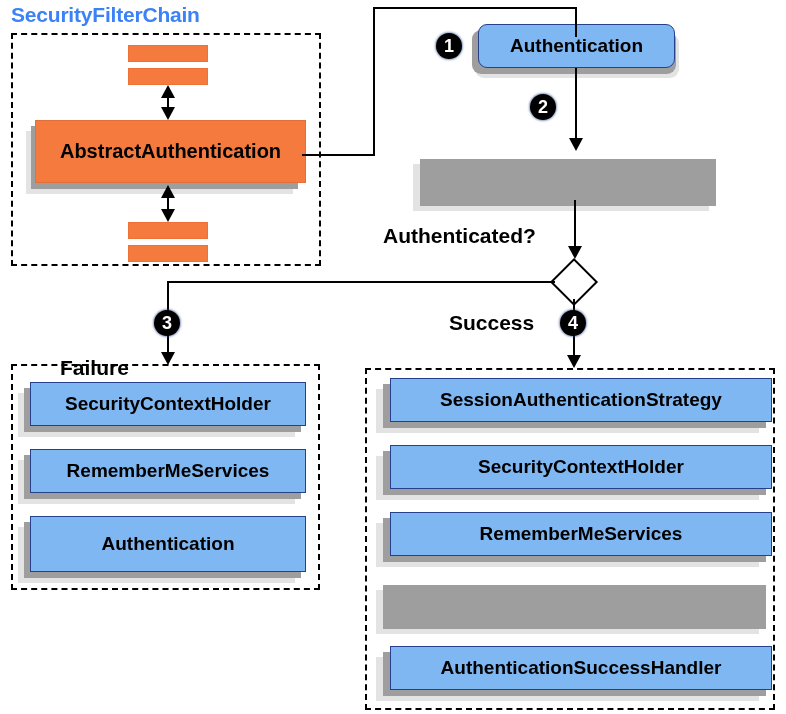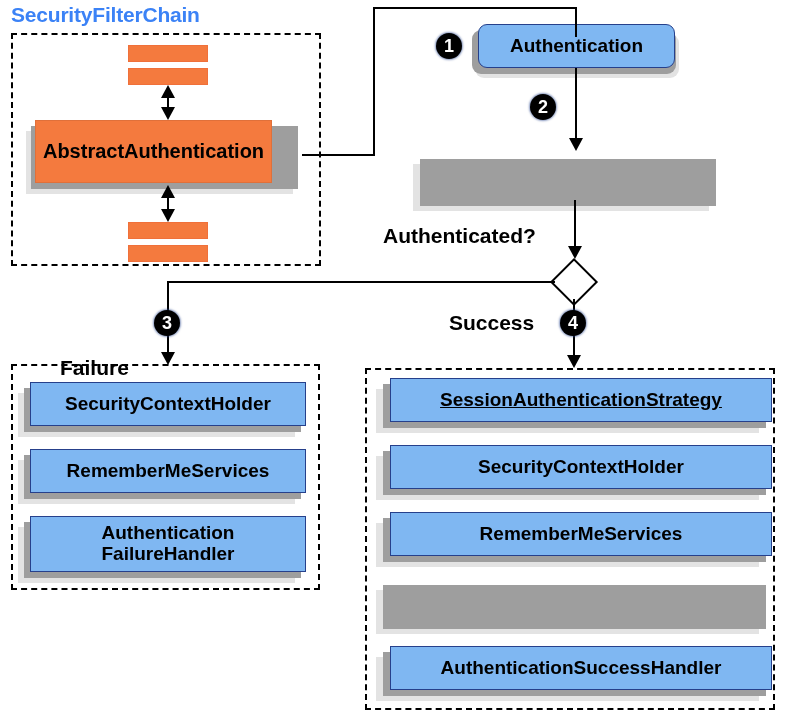--- a/index.html
+++ b/index.html
@@ -129,21 +129,21 @@
 
   <div class="bar-orange" style="left:128px;top:45px;width:80px;height:17px;"></div>
   <div class="bar-orange" style="left:128px;top:68px;width:80px;height:17px;"></div>
 
   <div class="line-v" style="left:167px;top:90px;height:25px;"></div>
   <div class="arrow-up" style="left:161px;top:85px;"></div>
   <div class="arrow-down" style="left:161px;top:107px;"></div>
 
   <div class="shadow-light" style="left:26px;top:131px;width:267px;height:63px;"></div>
   <div class="shadow-dark" style="left:31px;top:126px;width:267px;height:63px;"></div>
-  <div class="node node-orange" style="left:35px;top:120px;width:237px;height:63px;">
+  <div class="node node-orange" style="left:35px;top:120px;width:271px;height:63px;">
     <div>
       <div>AbstractAuthentication</div>
     </div>
   </div>
 
   <div class="line-v" style="left:167px;top:190px;height:26px;"></div>
   <div class="arrow-up" style="left:161px;top:185px;"></div>
   <div class="arrow-down" style="left:161px;top:209px;"></div>
 
   <div class="bar-orange" style="left:128px;top:222px;width:80px;height:17px;"></div>
@@ -210,29 +210,28 @@
   <div class="shadow-dark" style="left:24px;top:455px;width:277px;height:44px;"></div>
   <div class="node node-blue" style="left:30px;top:449px;width:276px;height:44px;">
     <span>RememberMeServices</span>
   </div>
 
   <div class="shadow-light" style="left:18px;top:527px;width:277px;height:56px;"></div>
   <div class="shadow-dark" style="left:24px;top:522px;width:277px;height:56px;"></div>
   <div class="node node-blue" style="left:30px;top:516px;width:276px;height:56px;">
     <div>
       <div>Authentication</div>
-      <div>FailureHandler</div>
     </div>
   </div>
 
   <div class="dashed-group" style="left:365px;top:368px;width:410px;height:342px;"></div>
 
   <div class="shadow-light" style="left:376px;top:389px;width:383px;height:44px;"></div>
   <div class="shadow-dark" style="left:383px;top:384px;width:383px;height:44px;"></div>
-  <div class="node node-blue" style="left:390px;top:378px;width:382px;height:44px;text-decoration:underline;">
+  <div class="node node-blue" style="left:390px;top:378px;width:382px;height:44px;">
     <span>SessionAuthenticationStrategy</span>
   </div>
 
   <div class="shadow-light" style="left:376px;top:456px;width:383px;height:44px;"></div>
   <div class="shadow-dark" style="left:383px;top:451px;width:383px;height:44px;"></div>
   <div class="node node-blue" style="left:390px;top:445px;width:382px;height:44px;">
     <span>SecurityContextHolder</span>
   </div>
 
   <div class="shadow-light" style="left:376px;top:523px;width:383px;height:44px;"></div>

